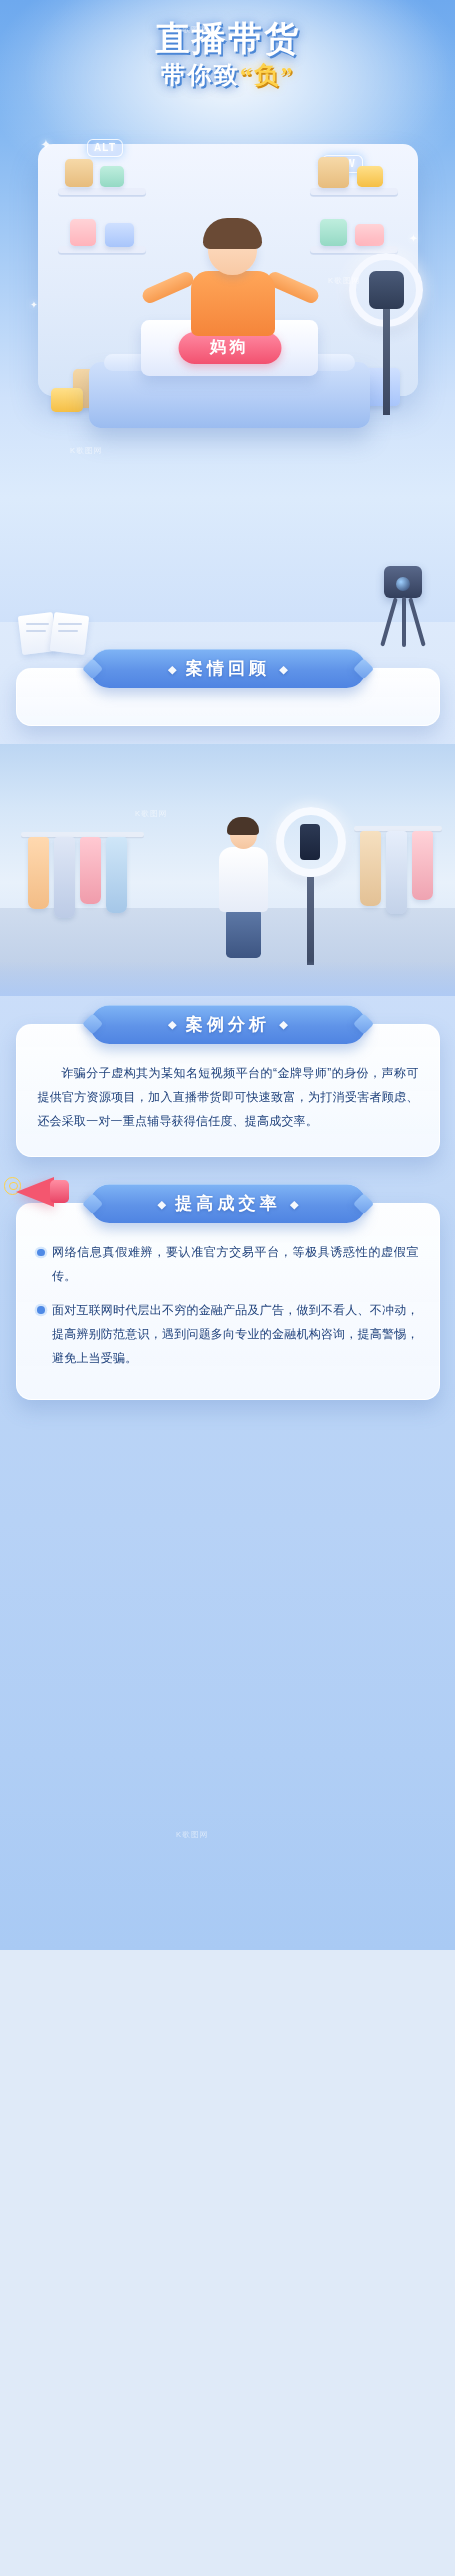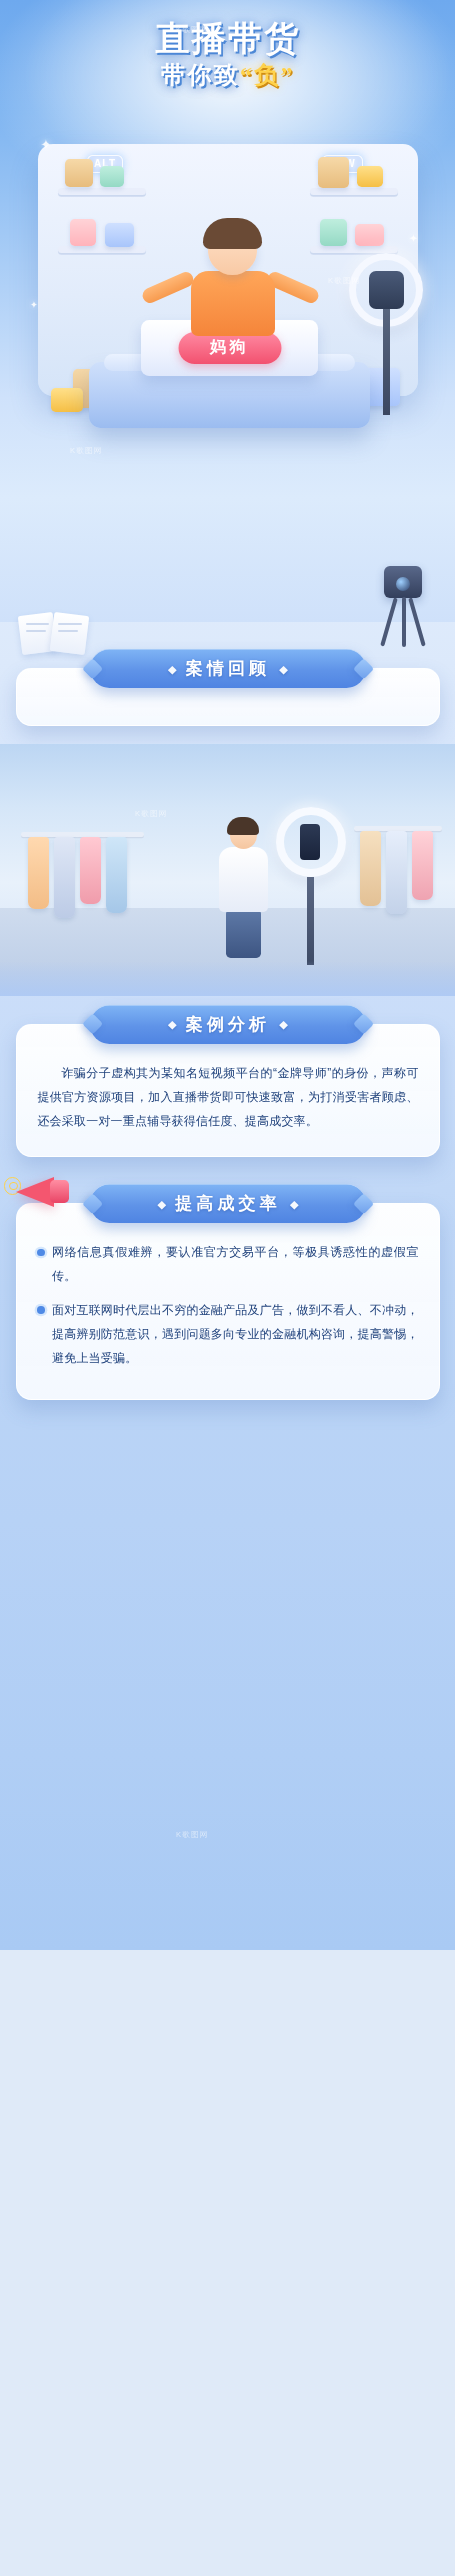--- a/index.html
+++ b/index.html
@@ -95,21 +95,21 @@
   .gold   { background:linear-gradient(180deg,#ffe08a,#f5bf45); }
 
   .neon {
     position:absolute; border-radius:5.9px; padding:2.3px 5.9px;
     font-size:10px; font-weight:bold; letter-spacing:1.2px;
     color:#ffffff; background:rgba(120,170,250,.25);
     border:1.2px solid rgba(255,255,255,.85);
     text-shadow:0 0 4.7px rgba(255,255,255,.9);
     box-shadow:0 0 8.2px rgba(150,200,255,.8);
   }
-  .neon-left { left:70px; top:32px; }
+  .neon-left { left:70px; top:16px; }
   .neon-right { left:305px; top:32px; }
 
   .podium {
     position:absolute; left:72px; top:239px; width:281px; height:66px;
     border-radius:11.7px;
     background:linear-gradient(180deg,#cfe0fb 0%, #b4cdf6 55%, #9bbcf0 100%);
     box-shadow:0 13px 22px rgba(70,110,180,.25);
   }
   .podium:before{
     content:""; position:absolute; left:15.2px; top:-8.2px; width:251px; height:17.6px;

